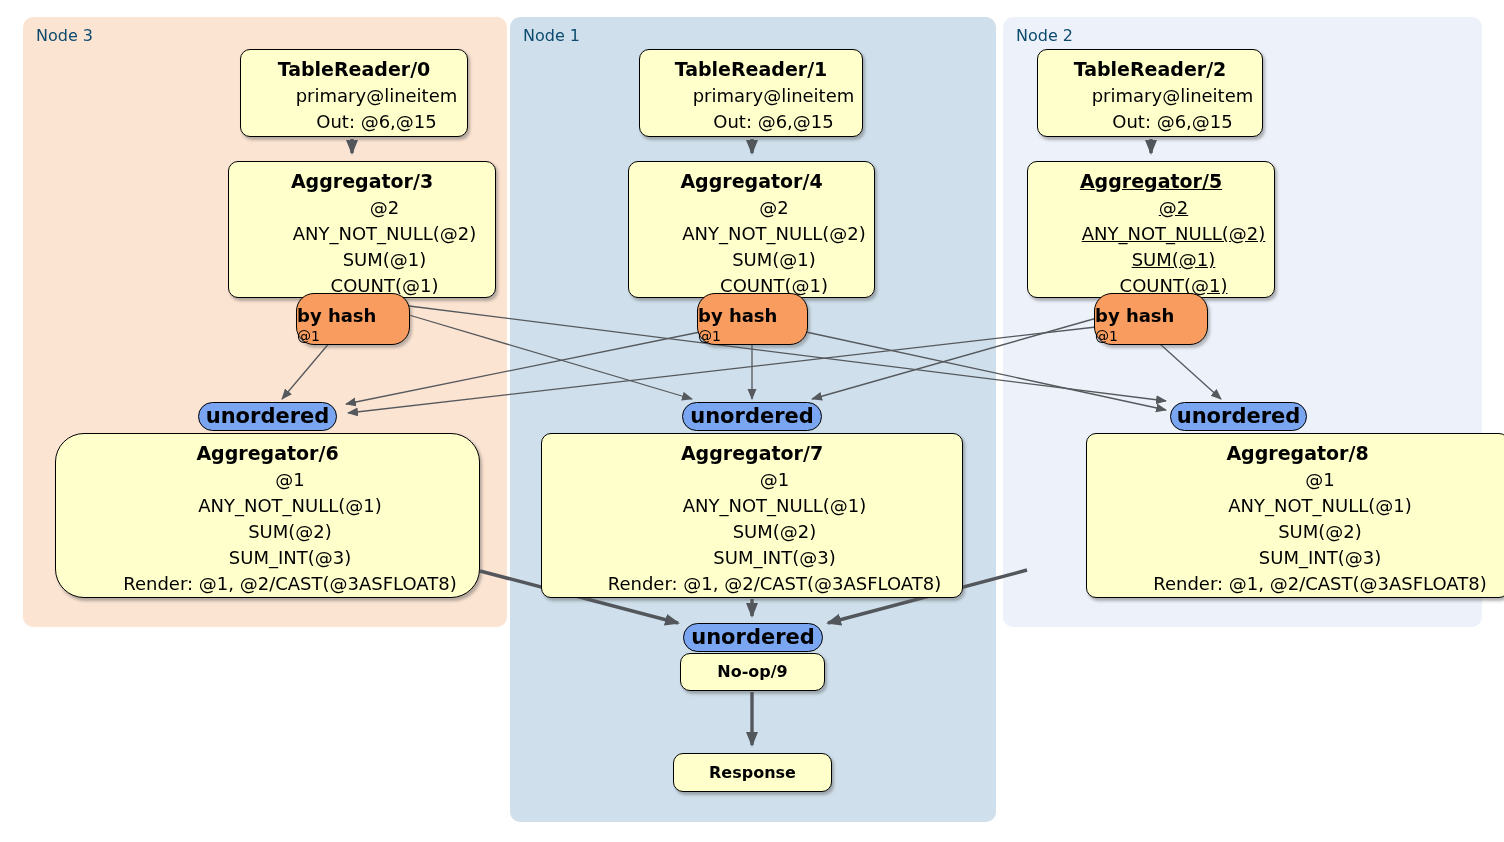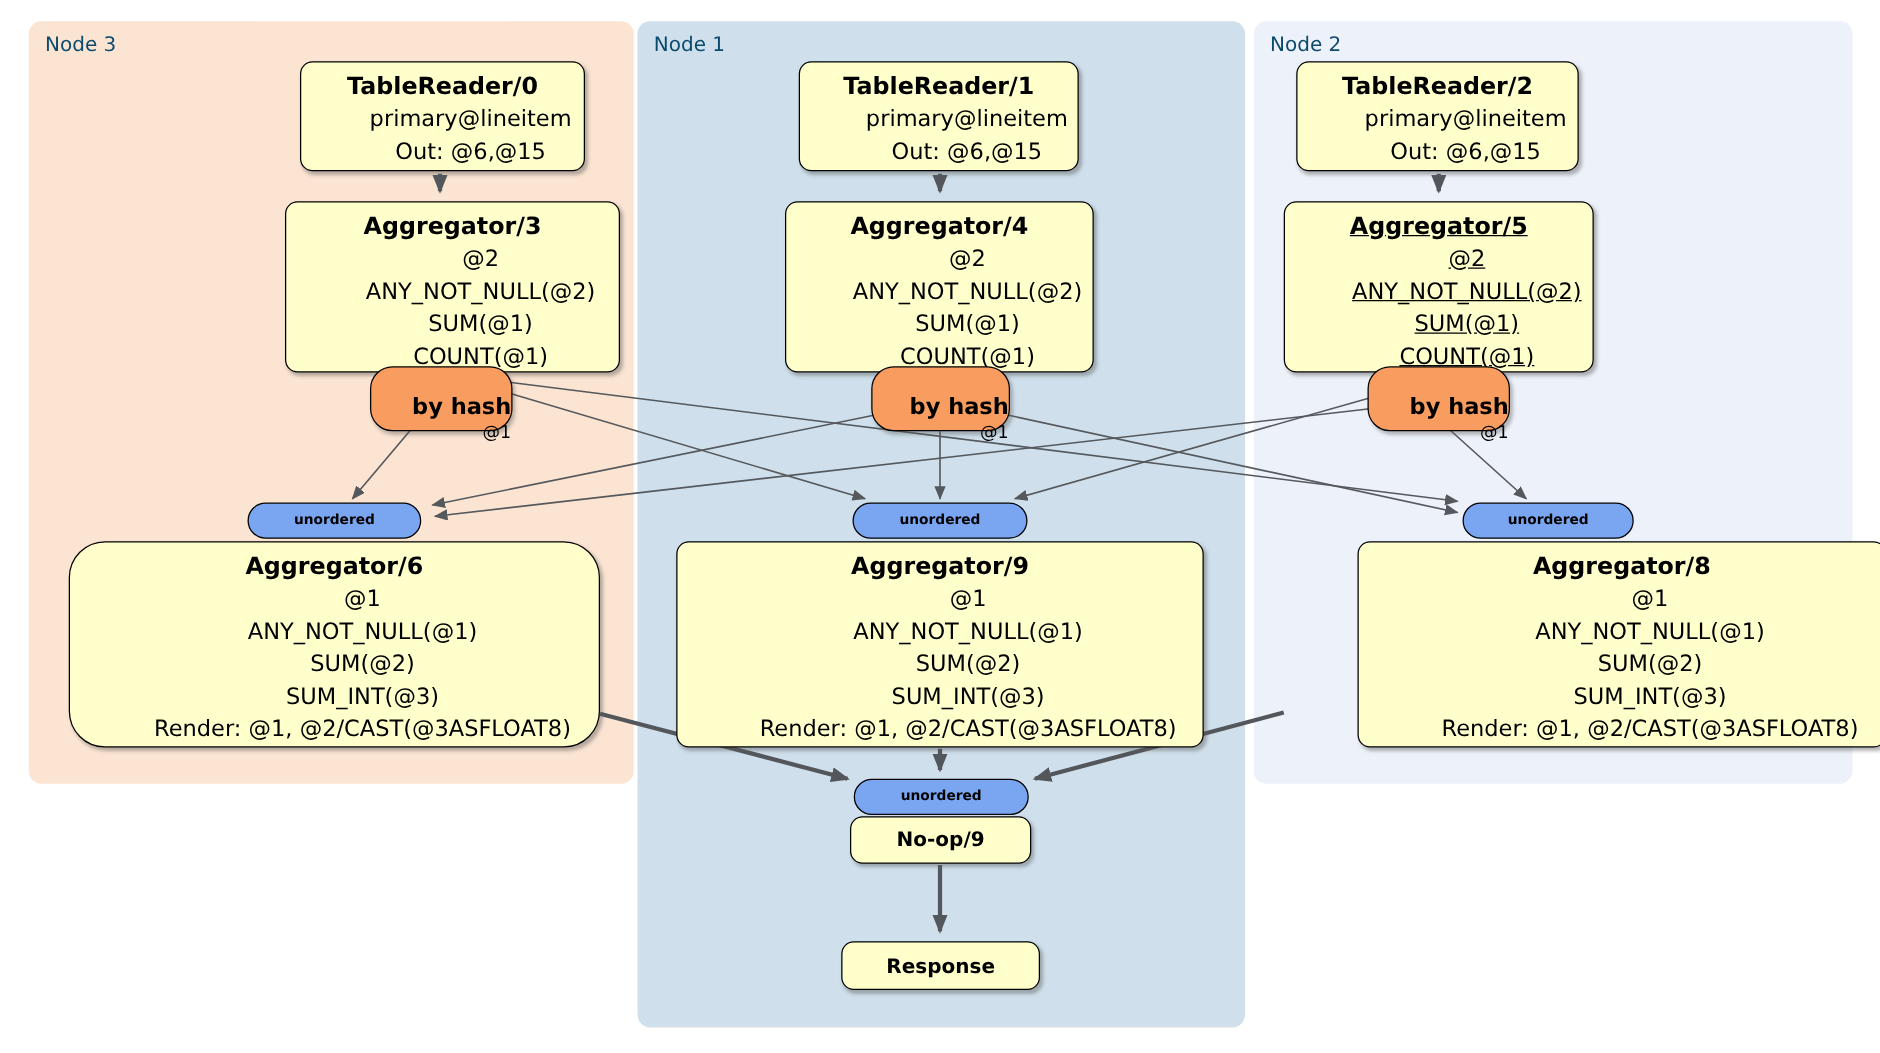--- a/index.html
+++ b/index.html
@@ -15,29 +15,29 @@
     position:absolute;z-index:3;background:#ffffcc;border:1.6px solid #000;
     border-radius:10px;box-sizing:border-box;text-align:center;padding-top:6px;
     box-shadow:2px 2.5px 3px rgba(90,90,90,0.45);
   }
   .pbox .title{font-weight:bold;font-size:19px;line-height:27px;white-space:nowrap;}
   .pbox .line{font-size:18px;line-height:26px;white-space:nowrap;padding-left:45px;}
   .pbox.title-only{display:flex;align-items:center;justify-content:center;padding-top:0;}
   .pbox.title-only .title{font-size:16px;line-height:20px;}
   .router{
     position:absolute;z-index:4;background:#f89d5f;border:1.8px solid #000;
-    border-radius:18px;box-sizing:border-box;text-align:right;padding-top:20px;
+    border-radius:18px;box-sizing:border-box;text-align:left;padding-top:10px;
     box-shadow:2px 2.5px 3px rgba(90,90,90,0.4);
   }
   .router .rlabel{font-weight:bold;font-size:18px;line-height:23px;white-space:nowrap;}
   .router .rdetail{font-size:14px;line-height:18px;white-space:nowrap;}
   .stream{
     position:absolute;z-index:4;background:#79a5f1;border:1.8px solid #000;
     border-radius:15px;box-sizing:border-box;text-align:center;
-    font-weight:bold;font-size:11px;line-height:26px;white-space:nowrap;
+    font-weight:bold;font-size:21px;line-height:26px;white-space:nowrap;
   }
 </style>
 </head>
 <body>
 
 <div class="canvas">
 
   <div class="region" style="left:23px;top:17px;width:484px;height:610px;background:#fce4d2;">
     <div class="region-label">Node 3</div>
   </div>
@@ -144,21 +144,21 @@
 
   <div class="pbox" style="left:55px;top:433px;width:425px;height:165px;border-radius:29px;">
     <div class="title">Aggregator/6</div>
     <div class="line">@1</div>
     <div class="line">ANY_NOT_NULL(@1)</div>
     <div class="line">SUM(@2)</div>
     <div class="line">SUM_INT(@3)</div>
     <div class="line">Render: @1, @2/CAST(@3ASFLOAT8)</div>
   </div>
   <div class="pbox" style="left:541px;top:433px;width:422px;height:165px;">
-    <div class="title">Aggregator/9</div>
+    <div class="title">Aggregator/7</div>
     <div class="line">@1</div>
     <div class="line">ANY_NOT_NULL(@1)</div>
     <div class="line">SUM(@2)</div>
     <div class="line">SUM_INT(@3)</div>
     <div class="line">Render: @1, @2/CAST(@3ASFLOAT8)</div>
   </div>
   <div class="pbox" style="left:1086px;top:433px;width:423px;height:165px;">
     <div class="title">Aggregator/8</div>
     <div class="line">@1</div>
     <div class="line">ANY_NOT_NULL(@1)</div>

